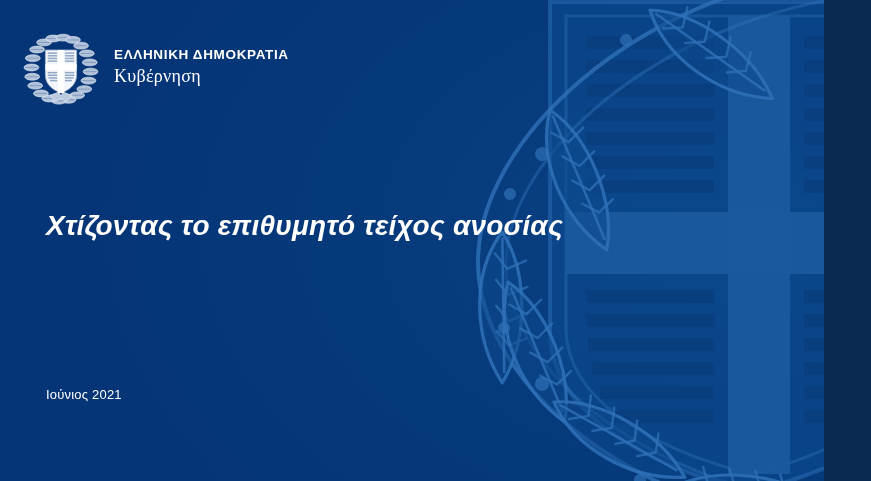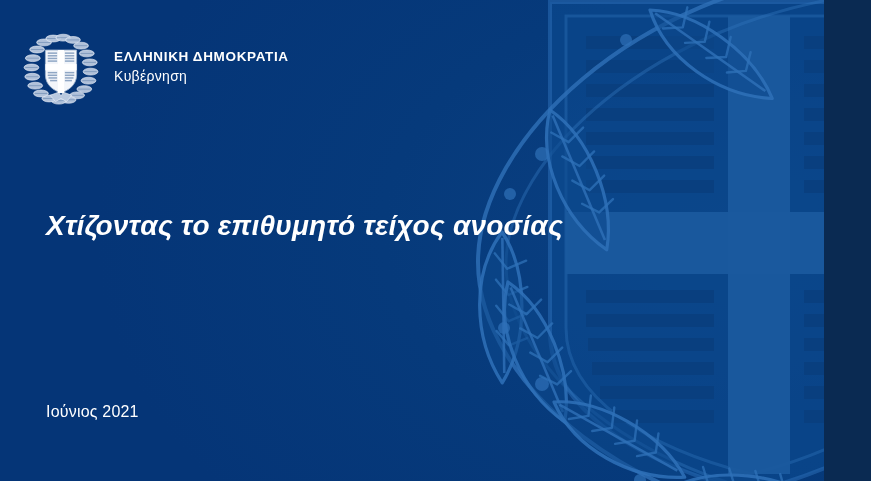--- a/index.html
+++ b/index.html
@@ -60,26 +60,27 @@
   }
   .logo-title {
     font-size: 13.5px;
     font-weight: bold;
     letter-spacing: 0.65px;
     color: #ffffff;
     line-height: 1.05;
     white-space: nowrap;
   }
   .logo-subtitle {
-    font-size: 14px;
+    font-size: 18px;
     font-weight: normal;
     letter-spacing: 0.3px;
     color: #ffffff;
     line-height: 1.05;
     white-space: nowrap;
+    font-family: Liberation Serif, serif;
   }
 
   
   .title-block {
     position: absolute;
     left: 46px;
     top: 178px;
     max-width: 680px;
   }
   .slide-title {
@@ -100,25 +101,24 @@
     color: #ffffff;
     margin: 30px 0 16px 0;
     white-space: nowrap;
   }
 
   
   .slide-date {
     position: absolute;
     left: 46px;
     top: 387px;
-    font-size: 16px;
+    font-size: 13px;
     font-weight: normal;
     letter-spacing: 0.2px;
     color: #ffffff;
-    margin-top: 16px;
   }
 </style>
 </head>
 <body>
 
 <div class="slide">
 
   <div class="watermark">
     <svg viewBox="0 0 600 620" xmlns="http://www.w3.org/2000/svg" aria-hidden="true">
       <defs>

